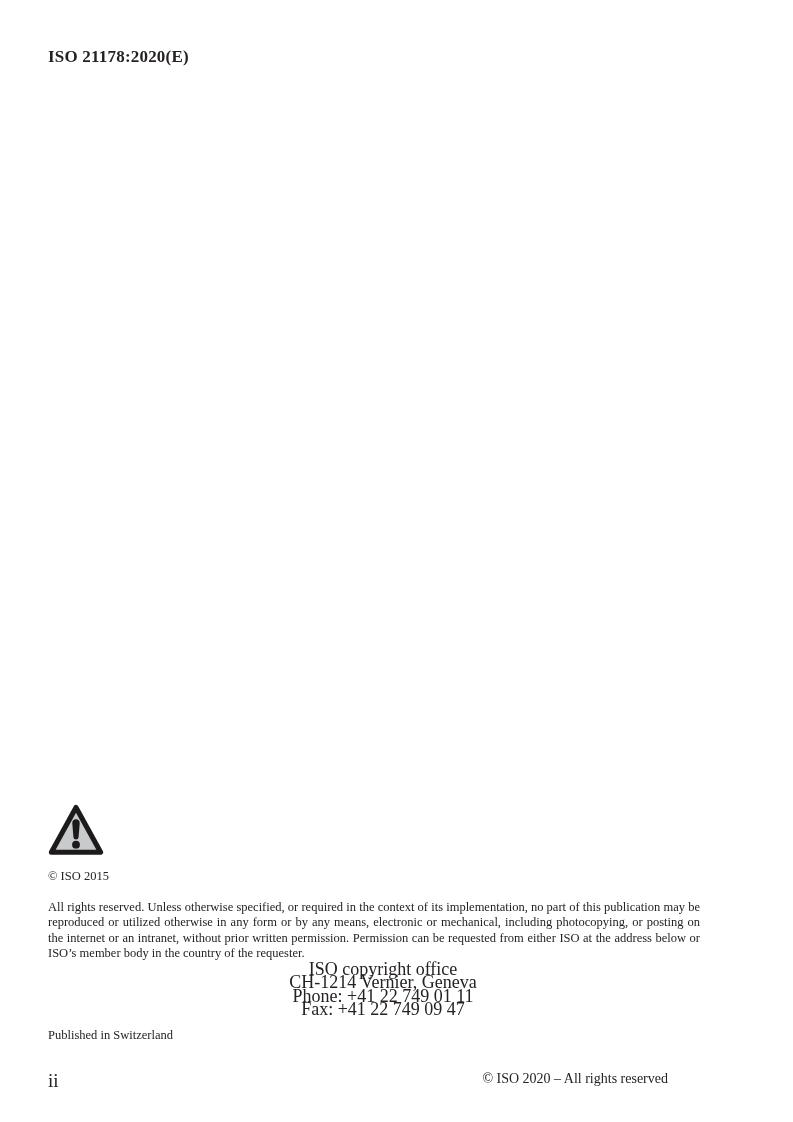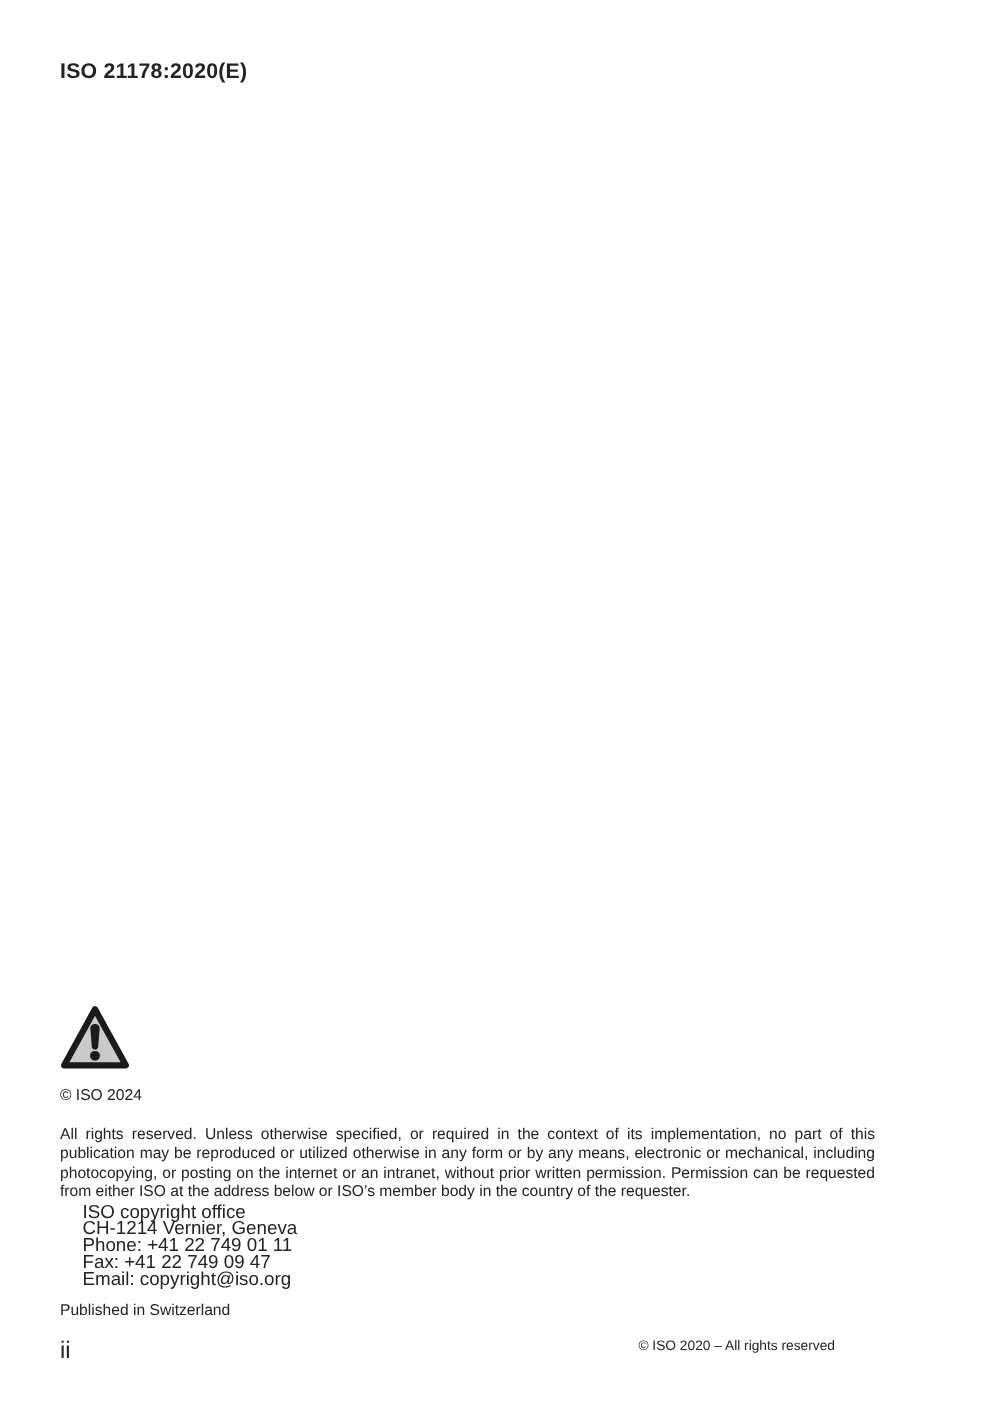--- a/index.html
+++ b/index.html
@@ -2,21 +2,21 @@
 <html><head>
 <meta charset="utf-8">
 <style>
   * { margin: 0; padding: 0; box-sizing: border-box; }
   html, body { background: #ffffff; }
   .page {
     position: relative;
     width: 761px;
     height: 1122px;
     background: #ffffff;
-    font-family: Liberation Sans, sans-serif;
+    font-family: Liberation Serif, serif;
     color: #262222;
     overflow: hidden;
   }
   .doc-header {
     position: absolute;
     top: 47px;
     left: 48px;
     font-size: 17px;
     font-weight: bold;
     letter-spacing: 0.2px;
@@ -54,40 +54,41 @@
   .body-par {
     margin-top: 16px;
     font-size: 12.5px;
     line-height: 15.4px;
     text-align: justify;
     color: #262222;
   }
   .address {
     margin-top: 1px;
     margin-left: 18px;
-    font-size: 15px;
+    font-size: 18px;
     line-height: 13.5px;
+    text-align: center;
   }
   .address div { white-space: pre; }
   .published {
     margin-top: 12px;
     font-size: 12.5px;
     line-height: 13.5px;
   }
   .footer-left {
     position: absolute;
     top: 1070px;
     left: 48px;
     font-size: 19px;
   }
   .footer-right {
     position: absolute;
     top: 1071px;
     right: 93px;
-    font-size: 11px;
+    font-size: 14px;
   }
 </style>
 </head>
 <body>
 
 <div class="page">
 
   <div class="doc-header">ISO 21178:2020(E)</div>
 
   <div class="copyright-block">
@@ -95,30 +96,29 @@
     <div class="notice-head">
       <span class="warn-icon-wrap">
         <svg width="56" height="57" viewBox="0 0 100 100" aria-hidden="true">
           <path d="M50 7 L94 87 L6 87 Z" fill="#c9cacb" stroke="#1c1a1a" stroke-width="9" stroke-linejoin="round"></path>
           <path d="M50 28 C54.5 28 57 31 56.6 35.5 L54.6 60 C54.3 63 52.5 64.5 50 64.5 C47.5 64.5 45.7 63 45.4 60 L43.4 35.5 C43 31 45.5 28 50 28 Z" fill="#1c1a1a"></path>
           <circle cx="50" cy="73.5" r="7" fill="#1c1a1a"></circle>
         </svg>
       </span>
     </div>
 
-    <div class="copy-line">©  ISO 2024</div>
+    <div class="copy-line">©  ISO 2015</div>
 
     <div class="body-par">All rights reserved. Unless otherwise specified, or required in the context of its implementation, no part of this publication may be reproduced or utilized otherwise in any form or by any means, electronic or mechanical, including photocopying, or posting on the internet or an intranet, without prior written permission. Permission can be requested from either ISO at the address below or ISO’s member body in the country of the requester.</div>
 
     <div class="address">
       <div>ISO copyright office</div>
       <div>CH-1214 Vernier, Geneva</div>
       <div>Phone: +41 22 749 01 11</div>
       <div>Fax: +41 22 749 09 47</div>
-      <div>Email: copyright@iso.org</div>
     </div>
 
     <div class="published">Published in Switzerland</div>
 
   </div>
 
   <div class="footer-left">ii</div>
 
   <div class="footer-right">© ISO 2020 – All rights reserved</div>
 

